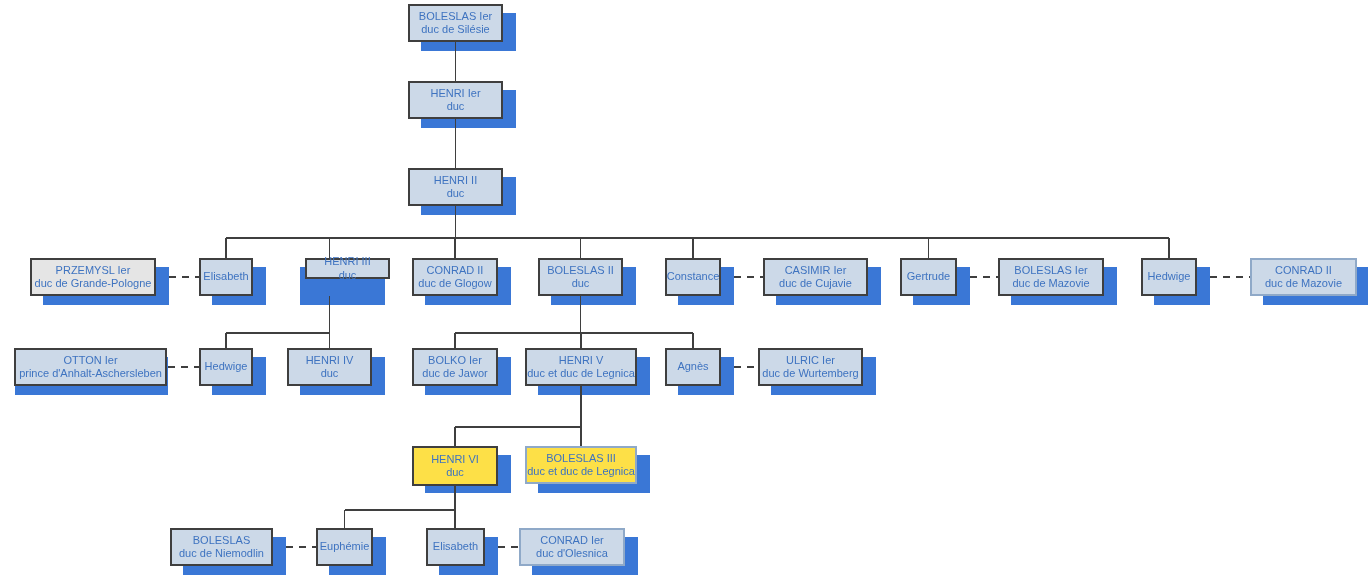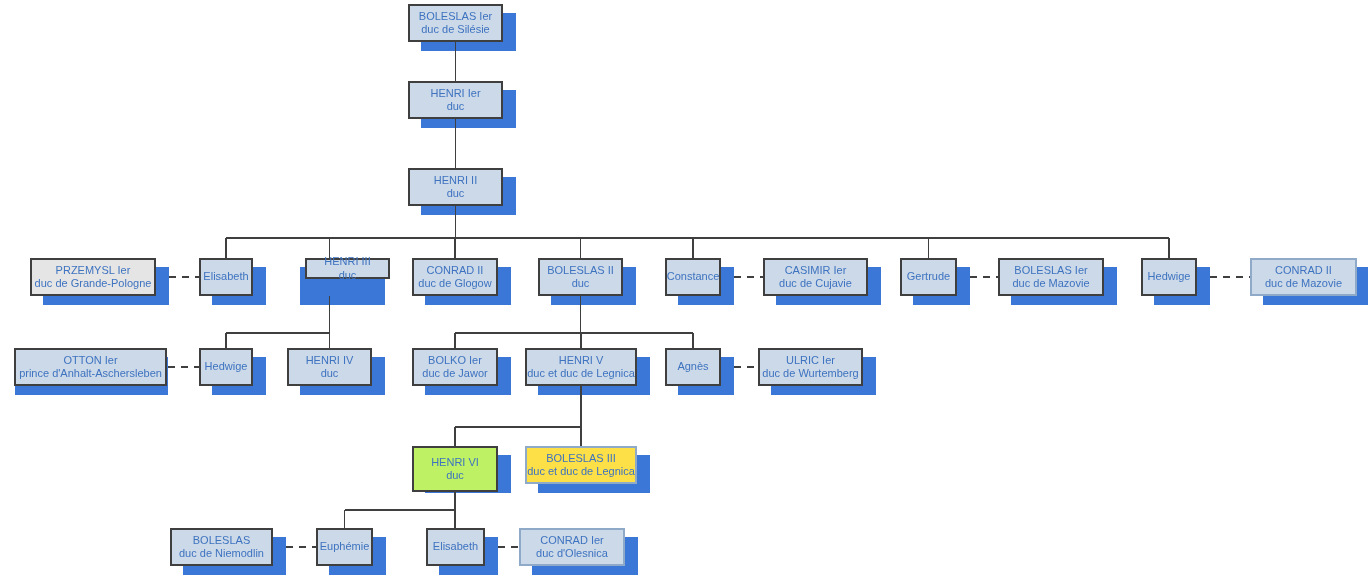--- a/index.html
+++ b/index.html
@@ -163,21 +163,21 @@
     <div class="shadow" style="left: 678px; top: 357px; width: 56px; height: 38px; background: rgb(58, 119, 214);"></div>
     <div class="node" style="left: 665px; top: 348px; width: 56px; height: 38px; background: rgb(204, 217, 232); color: rgb(62, 115, 192); border: 2px solid rgb(63, 63, 63);">
       <span>Agnès</span>
     </div>
     <div class="shadow" style="left: 771px; top: 357px; width: 105px; height: 38px; background: rgb(58, 119, 214);"></div>
     <div class="node" style="left: 758px; top: 348px; width: 105px; height: 38px; background: rgb(204, 217, 232); color: rgb(62, 115, 192); border: 2px solid rgb(63, 63, 63);">
       <span>ULRIC Ier</span>
       <span>duc de Wurtemberg</span>
     </div>
     <div class="shadow" style="left: 425px; top: 455px; width: 86px; height: 38px; background: rgb(58, 119, 214);"></div>
-    <div class="node" style="left: 412px; top: 446px; width: 86px; height: 46px; background: #bef264; color: rgb(62, 115, 192); border: 2px solid rgb(63, 63, 63);">
+    <div class="node" style="left: 412px; top: 446px; width: 86px; height: 40px; background: #fde047; color: rgb(62, 115, 192); border: 2px solid rgb(63, 63, 63);">
       <span>HENRI VI</span>
       <span>duc</span>
     </div>
     <div class="shadow" style="left: 538px; top: 455px; width: 112px; height: 38px; background: rgb(58, 119, 214);"></div>
     <div class="node" style="left: 525px; top: 446px; width: 112px; height: 38px; background: #fde047; color: rgb(62, 115, 192); border: 2px solid rgb(143, 169, 200);">
       <span>BOLESLAS III</span>
       <span>duc et duc de Legnica</span>
     </div>
     <div class="shadow" style="left: 183px; top: 537px; width: 103px; height: 38px; background: rgb(58, 119, 214);"></div>
     <div class="node" style="left: 170px; top: 528px; width: 103px; height: 38px; background: rgb(204, 217, 232); color: rgb(62, 115, 192); border: 2px solid rgb(63, 63, 63);">

